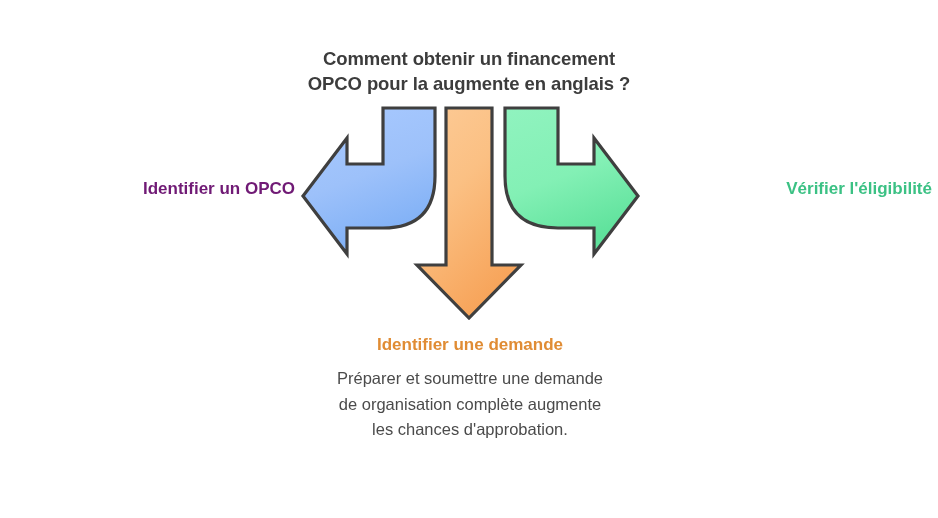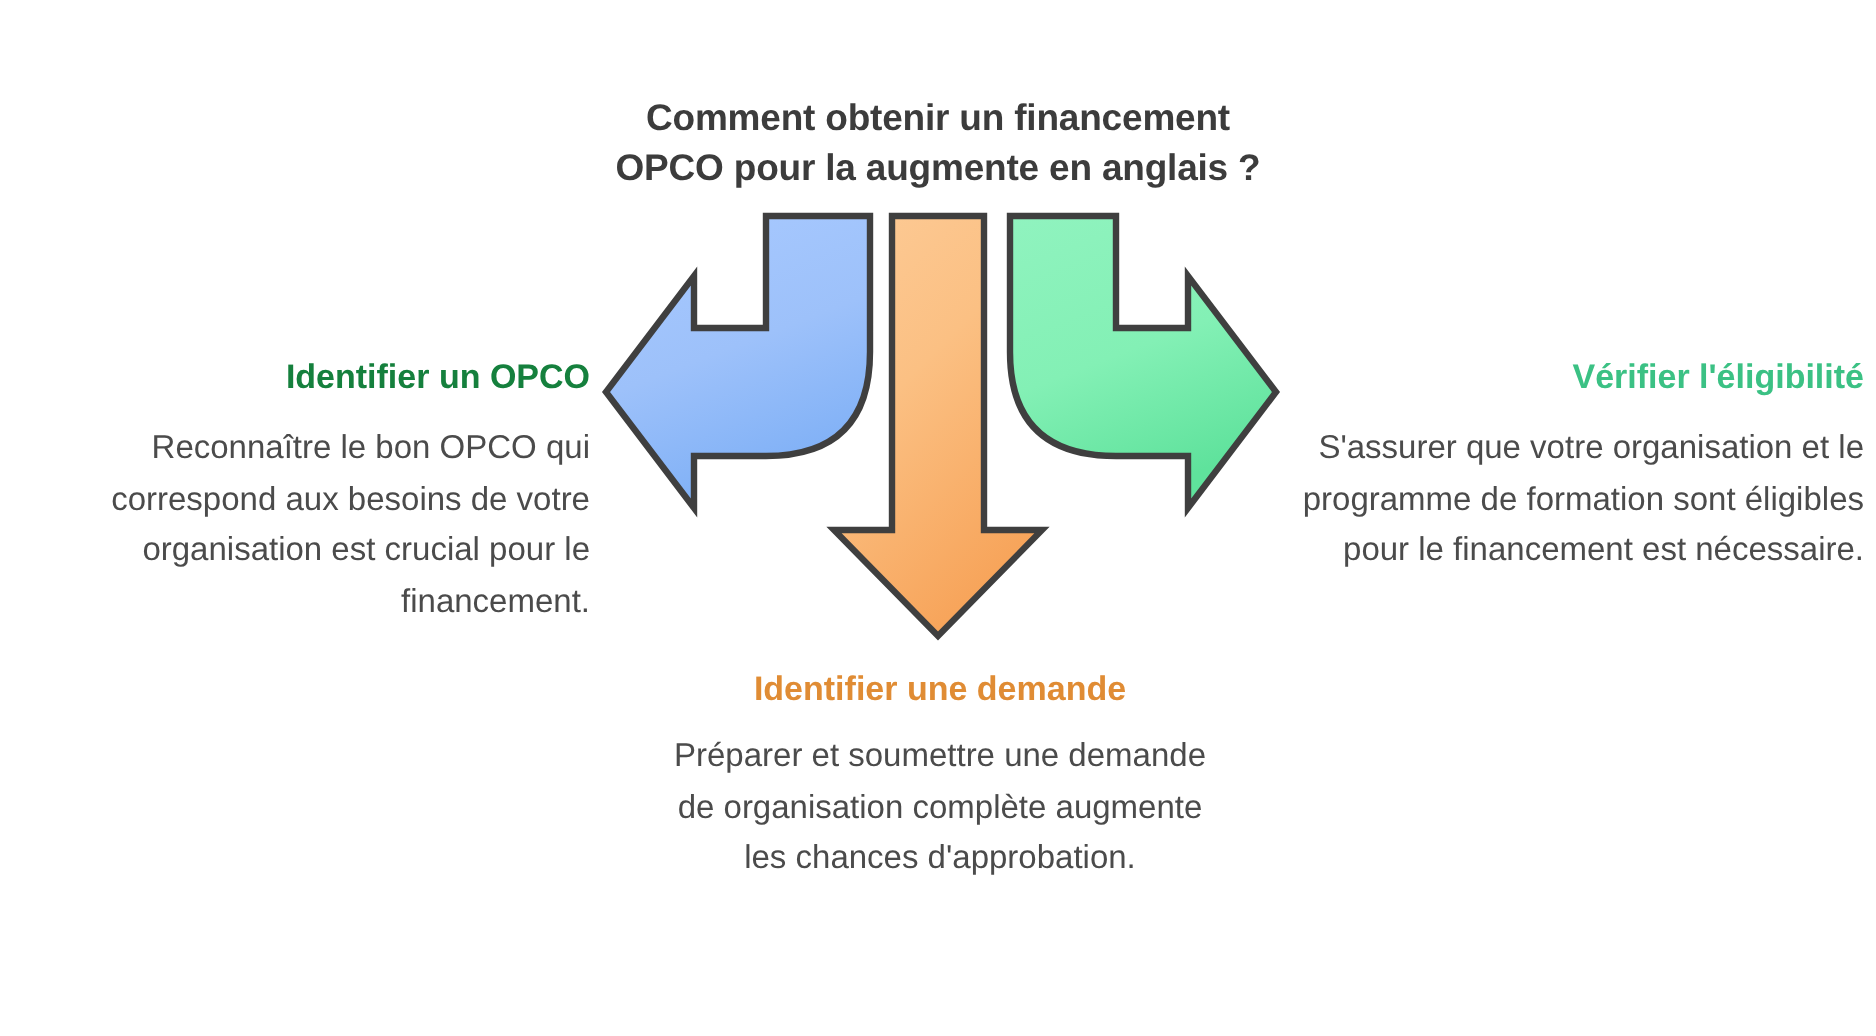--- a/index.html
+++ b/index.html
@@ -66,21 +66,21 @@
     color: #4b4b4b;
     margin: 0;
   }
 
   #branch-left {
     left: 6px;
     top: 178px;
     width: 289px;
     text-align: right;
   }
-  #branch-left .branch-heading { color: #15803d; }
+  #branch-left .branch-heading { color: #701a75; }
 
   #branch-right {
     left: 650px;
     top: 178px;
     width: 282px;
     text-align: right;
   }
   #branch-right .branch-heading { color: #3bc184; }
 
   #branch-bottom {
@@ -151,26 +151,24 @@
              L 638,196
              L 594,254
              L 594,228
              L 558,228
              Q 505,228 505,176
              Z" fill="url(#grad-green)" stroke="#3f3f3f" stroke-width="3.2" stroke-linejoin="miter"></path>
   </svg>
 
   <div class="branch" id="branch-left">
     <p class="branch-heading">Identifier un OPCO</p>
-    <p class="branch-body">Reconnaître le bon OPCO qui correspond aux besoins de votre organisation est crucial pour le financement.</p>
   </div>
 
   <div class="branch" id="branch-bottom">
     <p class="branch-heading">Identifier une demande</p>
     <p class="branch-body">Préparer et soumettre une demande de organisation complète augmente les chances d'approbation.</p>
   </div>
 
   <div class="branch" id="branch-right">
     <p class="branch-heading">Vérifier l'éligibilité</p>
-    <p class="branch-body">S'assurer que votre organisation et le programme de formation sont éligibles pour le financement est nécessaire.</p>
   </div>
 
 </div>
 
 </body></html>

